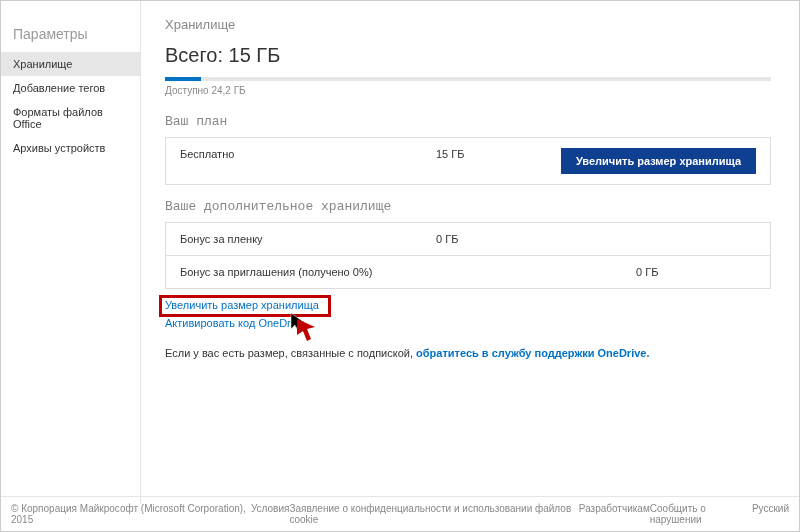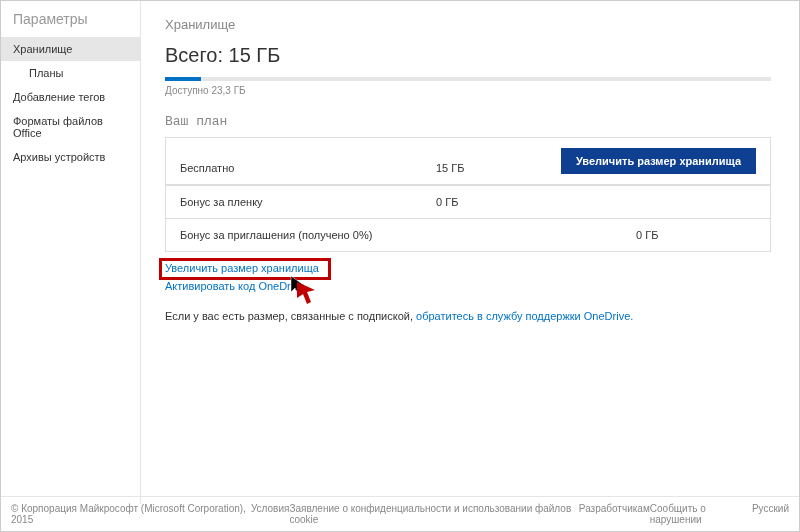--- a/index.html
+++ b/index.html
@@ -10,21 +10,21 @@
   background: #fff;
   width: 800px;
   height: 532px;
   position: relative;
   border: 1px solid #ccc;
 }
 .layout { display: flex; height: 503px; }
 .sidebar {
   width: 140px;
   border-right: 1px solid #e5e5e5;
-  padding-top: 4px;
+  padding-top: 19px;
 }
 .sidebar-title {
   font-size: 14px;
   color: #999;
   padding: 6px 12px 10px 12px;
   font-weight: 400;
 }
 .sidebar-item {
   display: block;
   padding: 6px 12px;
@@ -74,21 +74,21 @@
   color: #888;
   font-weight: 400;
   margin: 14px 0 8px 0;
   font-family: Liberation Mono, monospace;
 }
 .plan-box {
   border: 1px solid #ddd;
 }
 .plan-row {
   display: flex;
-  align-items: flex-end;
+  align-items: flex-start;
   padding: 10px 14px;
   border-bottom: 1px solid #ddd;
   font-size: 11px;
 }
 .plan-row:last-child { border-bottom: none; }
 .plan-name { flex: 1; }
 .plan-size { width: 120px; text-align: left; }
 .plan-action { width: 200px; text-align: right; }
 .btn {
   display: inline-block;
@@ -122,68 +122,68 @@
   position: absolute;
   top: 12px;
   left: 124px;
   pointer-events: none;
 }
 .support-text {
   font-size: 11px;
   color: #333;
   margin-top: 18px;
 }
-.support-link { color: #0072c6; cursor: pointer; }
+.support-link { color: #0072c6; cursor: pointer; font-weight: bold; }
 .footer {
   position: absolute;
   bottom: 0;
   left: 0;
   right: 0;
   border-top: 1px solid #e5e5e5;
   padding: 6px 10px;
   font-size: 10px;
   color: #888;
   display: flex;
 }
 .footer-item { cursor: pointer; }
 </style>
 </head>
 <body>
 
 <div class="layout">
   <div class="sidebar">
     <div class="sidebar-title">Параметры</div>
     <div class="sidebar-item active">Хранилище</div>
-    <div class="sidebar-item indent">Планы</div>
     <div class="sidebar-item">Добавление тегов</div>
     <div class="sidebar-item">Форматы файлов Office</div>
     <div class="sidebar-item">Архивы устройств</div>
   </div>
 
   <div class="main">
     <div class="page-heading">Хранилище</div>
     <div class="total">Всего: 15 ГБ</div>
     <div class="progress-wrap">
       <div class="progress-bar">
         <div class="progress-fill"></div>
       </div>
     </div>
-    <div class="progress-text">Доступно 23,3 ГБ</div>
+    <div class="progress-text">Доступно 24,2 ГБ</div>
 
     <div class="section-title">Ваш план</div>
     <div class="plan-box">
       <div class="plan-row">
         <div class="plan-name">Бесплатно</div>
         <div class="plan-size">15 ГБ</div>
         <div class="plan-action">
           <div class="btn">Увеличить размер хранилища</div>
         </div>
       </div>
     </div>
 
+    <div class="section-title">Ваше дополнительное хранилище</div>
     <div class="plan-box">
       <div class="plan-row">
         <div class="plan-name">Бонус за пленку</div>
         <div class="plan-size">0 ГБ</div>
         <div class="plan-action"></div>
       </div>
       <div class="plan-row">
         <div class="plan-name">Бонус за приглашения (получено 0%)</div>
         <div class="plan-size">0 ГБ</div>
       </div>

